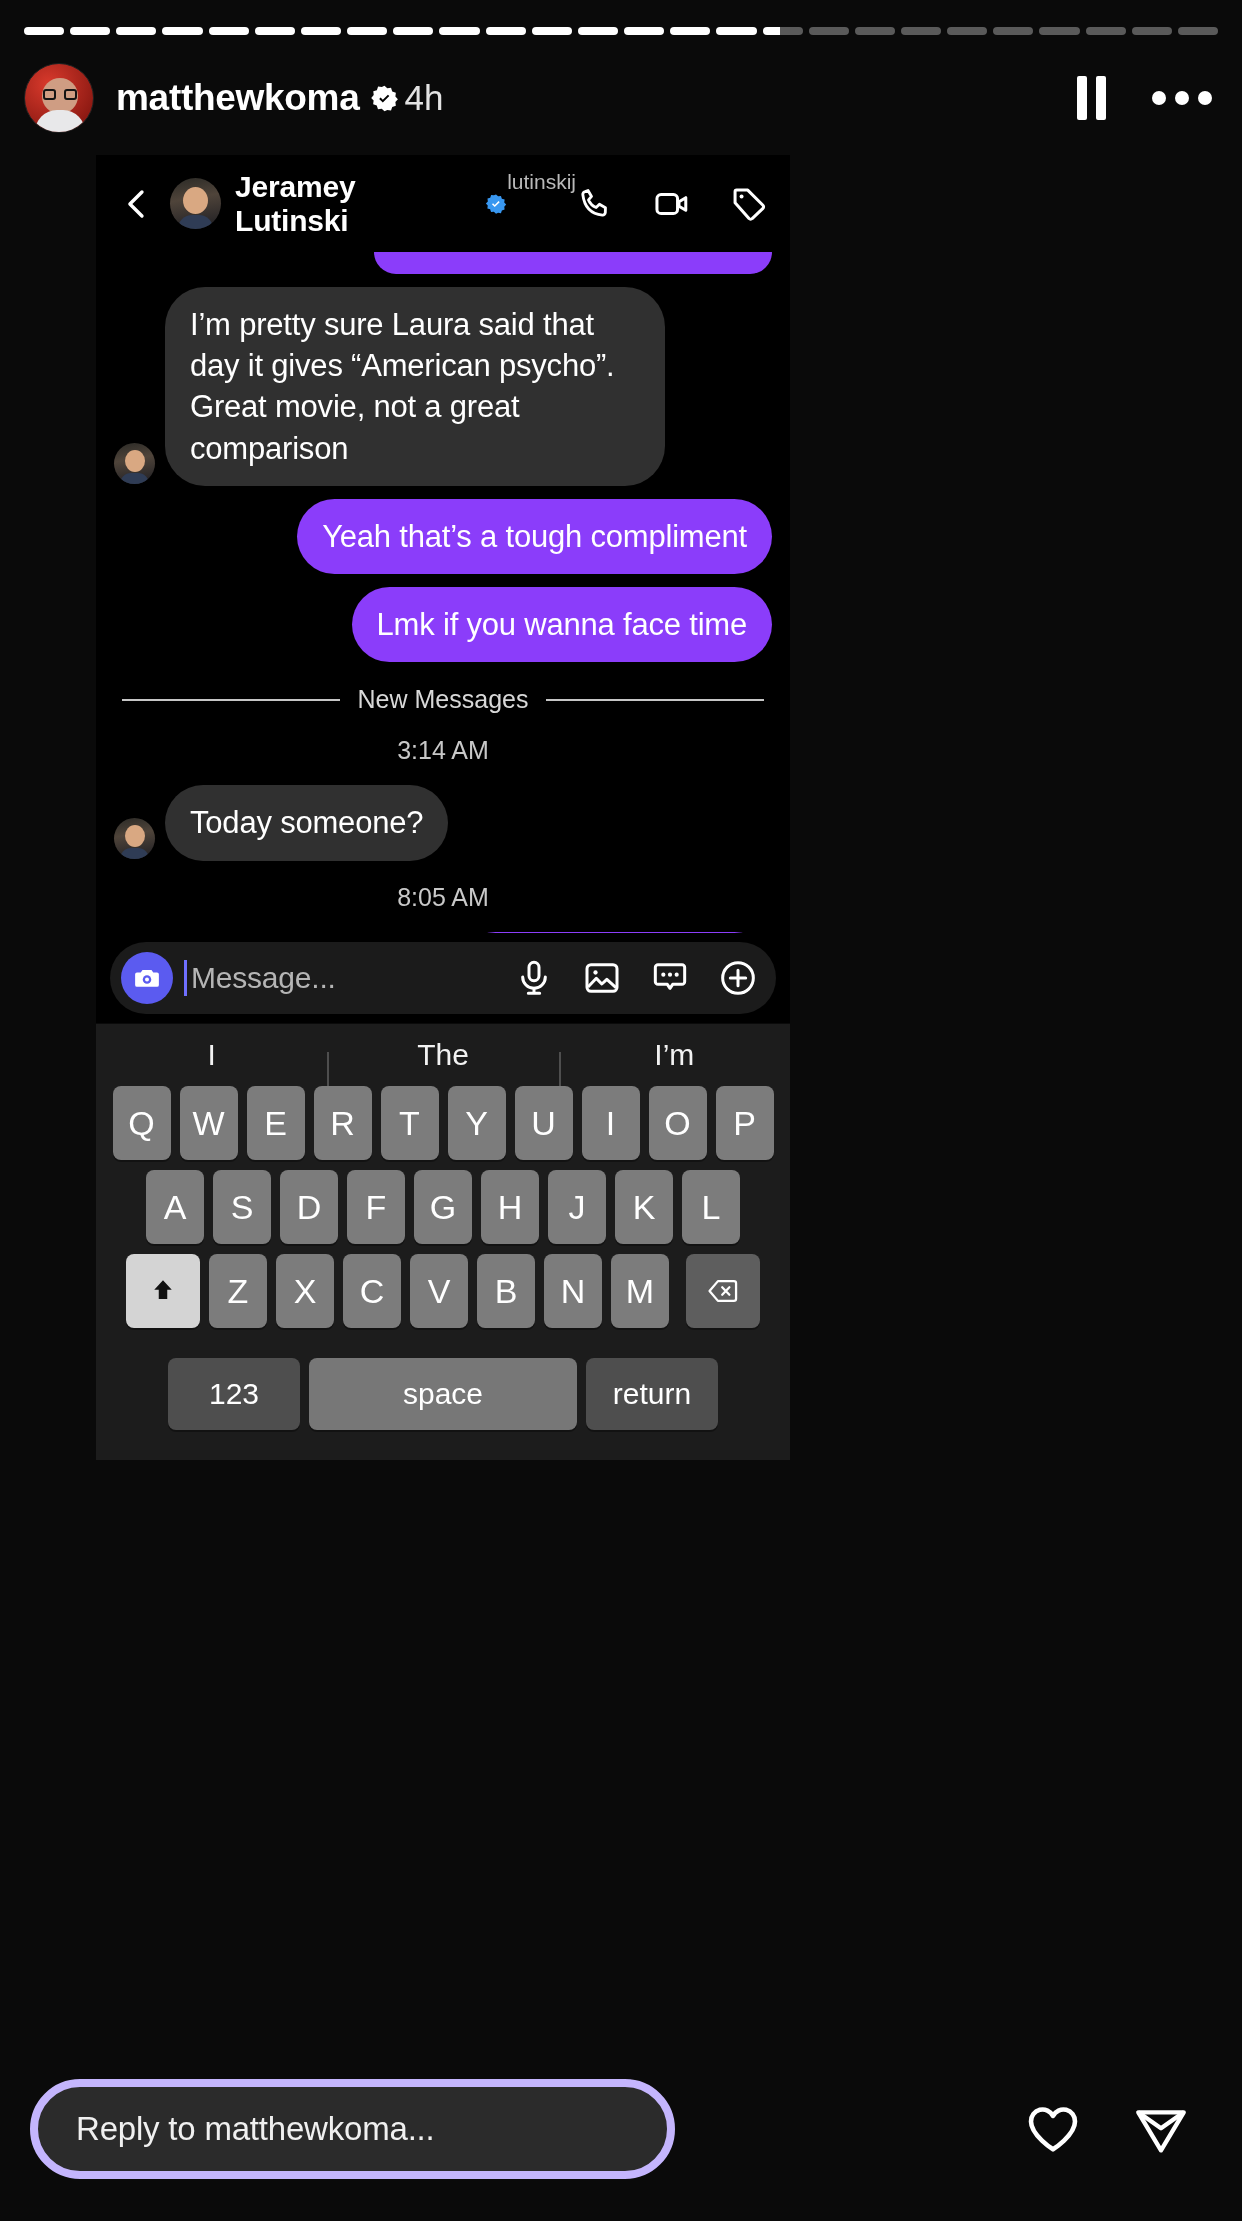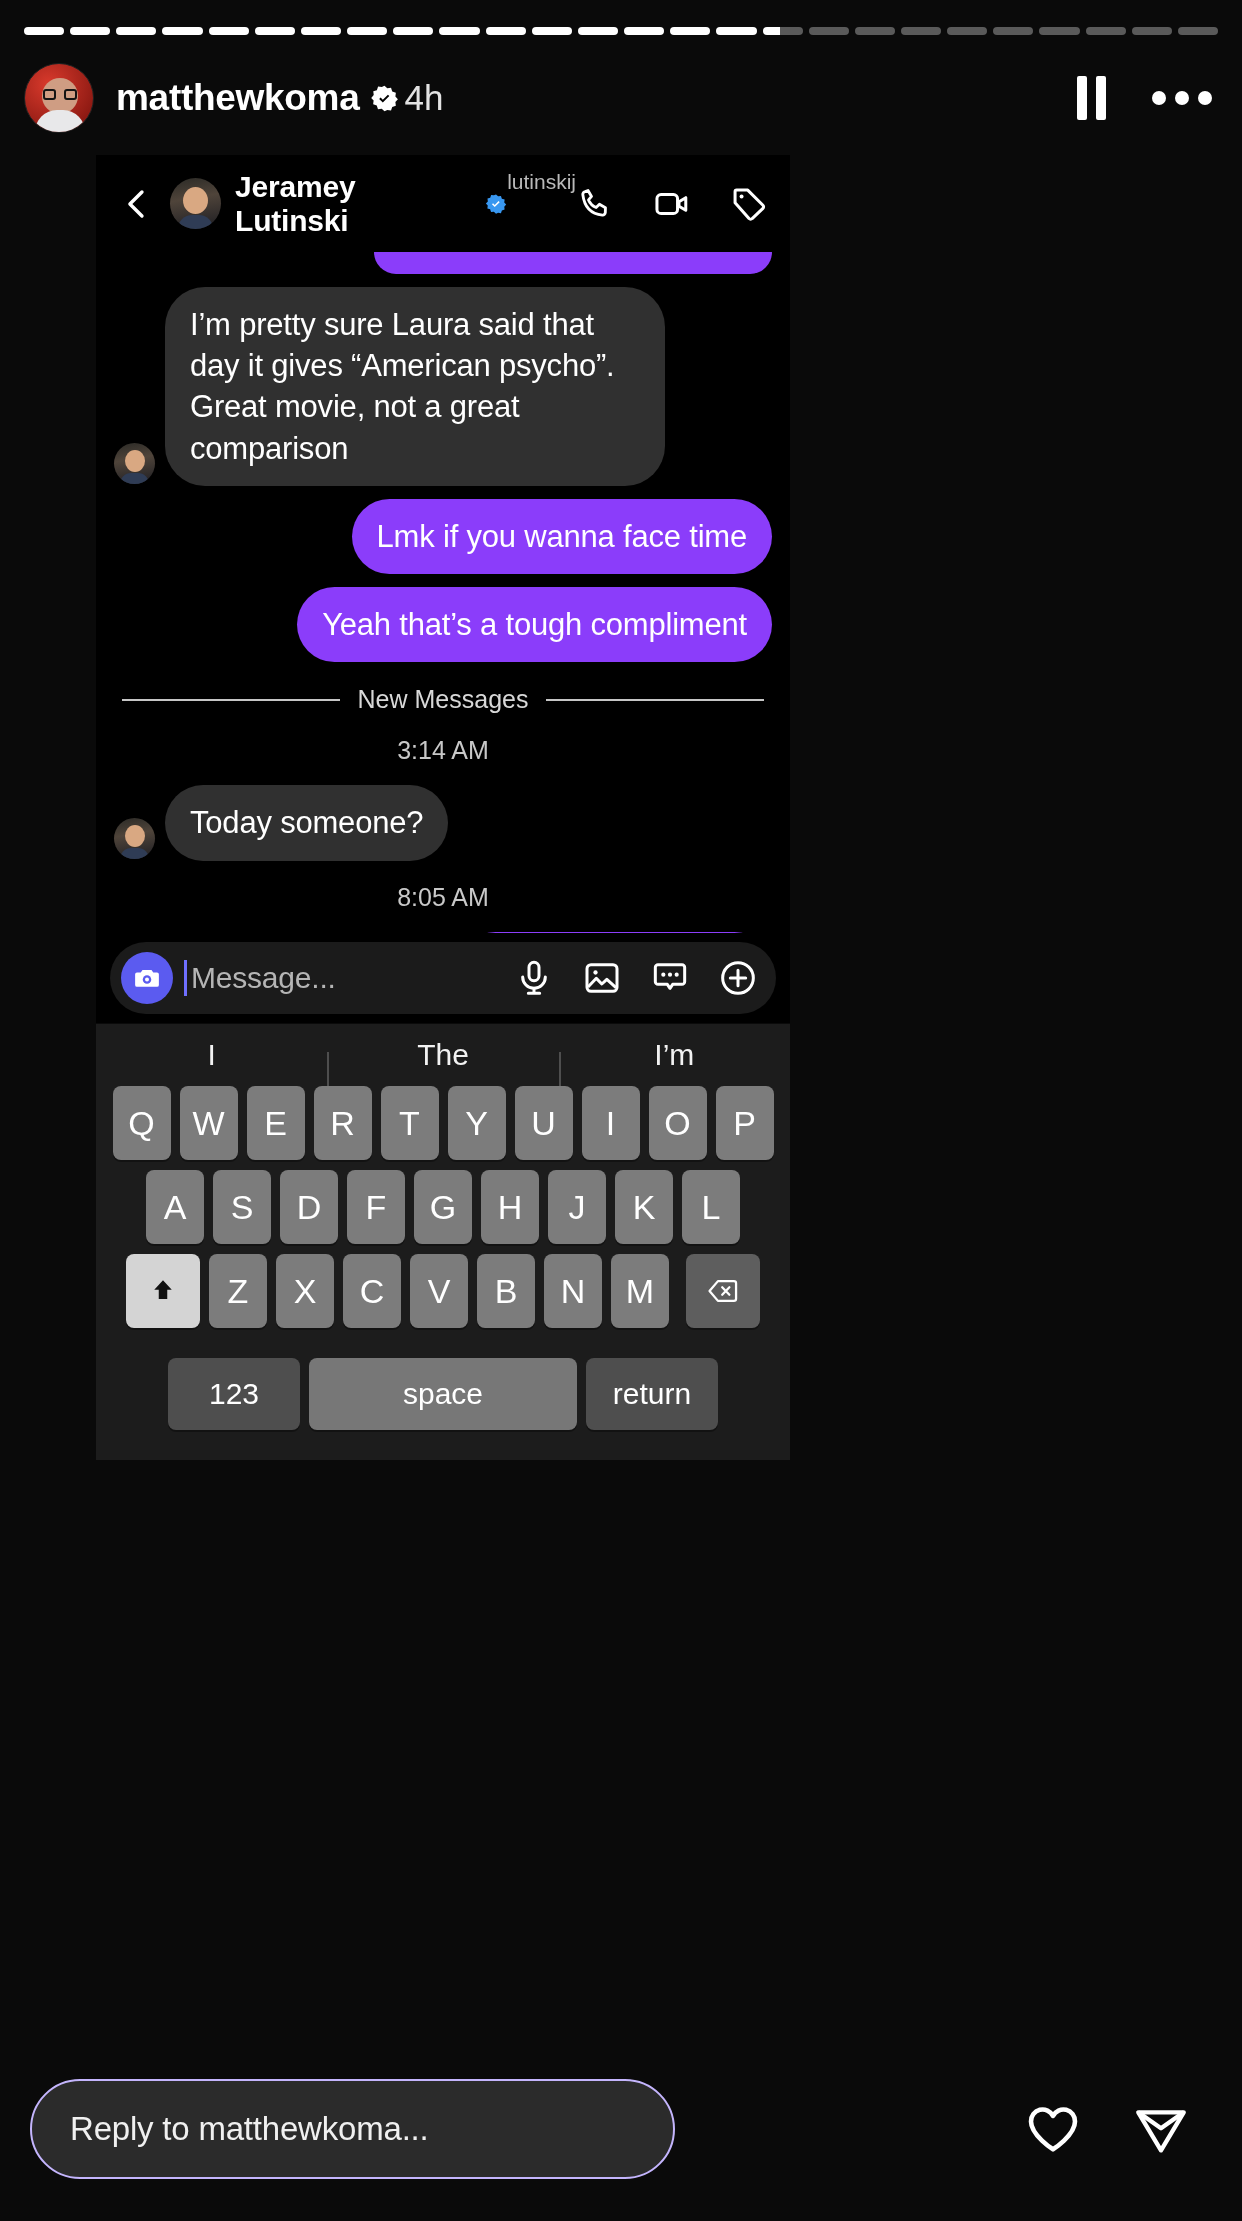--- a/index.html
+++ b/index.html
@@ -240,21 +240,21 @@
 
   
   .reply-bar {
     position: absolute; left: 0; bottom: 40px;
     width: 1242px; height: 104px;
     display: flex; align-items: center;
     padding: 0 30px;
   }
   .reply-field {
     flex: 0 0 auto; width: 645px; height: 100px;
-    border: 2px solid #c4b5fd; border-radius: 50px;
+    border: 8px solid #c4b5fd; border-radius: 50px;
     display: flex; align-items: center;
     padding-left: 38px;
     background: #2b2b2b;
   }
   .reply-field span { font-size: 33px; color: #f0f0f0; letter-spacing: -0.2px; }
   .reply-icons { margin-left: auto; display: flex; align-items: center; gap: 50px; padding-right: 22px; }
   .reply-ico { width: 58px; height: 58px; flex: none; }
 </style>
 </head>
 <body>
@@ -352,25 +352,25 @@
       <div class="bubble-row out">
         <div class="bubble out cut"></div>
       </div>
 
       <div class="bubble-row">
         <div class="msg-avatar"></div>
         <div class="bubble in">I’m pretty sure Laura said that day it gives “American psycho”. Great movie, not a great comparison</div>
       </div>
 
       <div class="bubble-row out">
+        <div class="bubble out">Yeah that’s a tough compliment</div>
+      </div>
+
+      <div class="bubble-row out">
         <div class="bubble out">Lmk if you wanna face time</div>
-      </div>
-
-      <div class="bubble-row out">
-        <div class="bubble out">Yeah that’s a tough compliment</div>
       </div>
 
       <div class="divider-row">
         <span class="line"></span>
         <span class="label">New Messages</span>
         <span class="line"></span>
       </div>
 
       <div class="time-stamp">3:14 AM</div>
 

